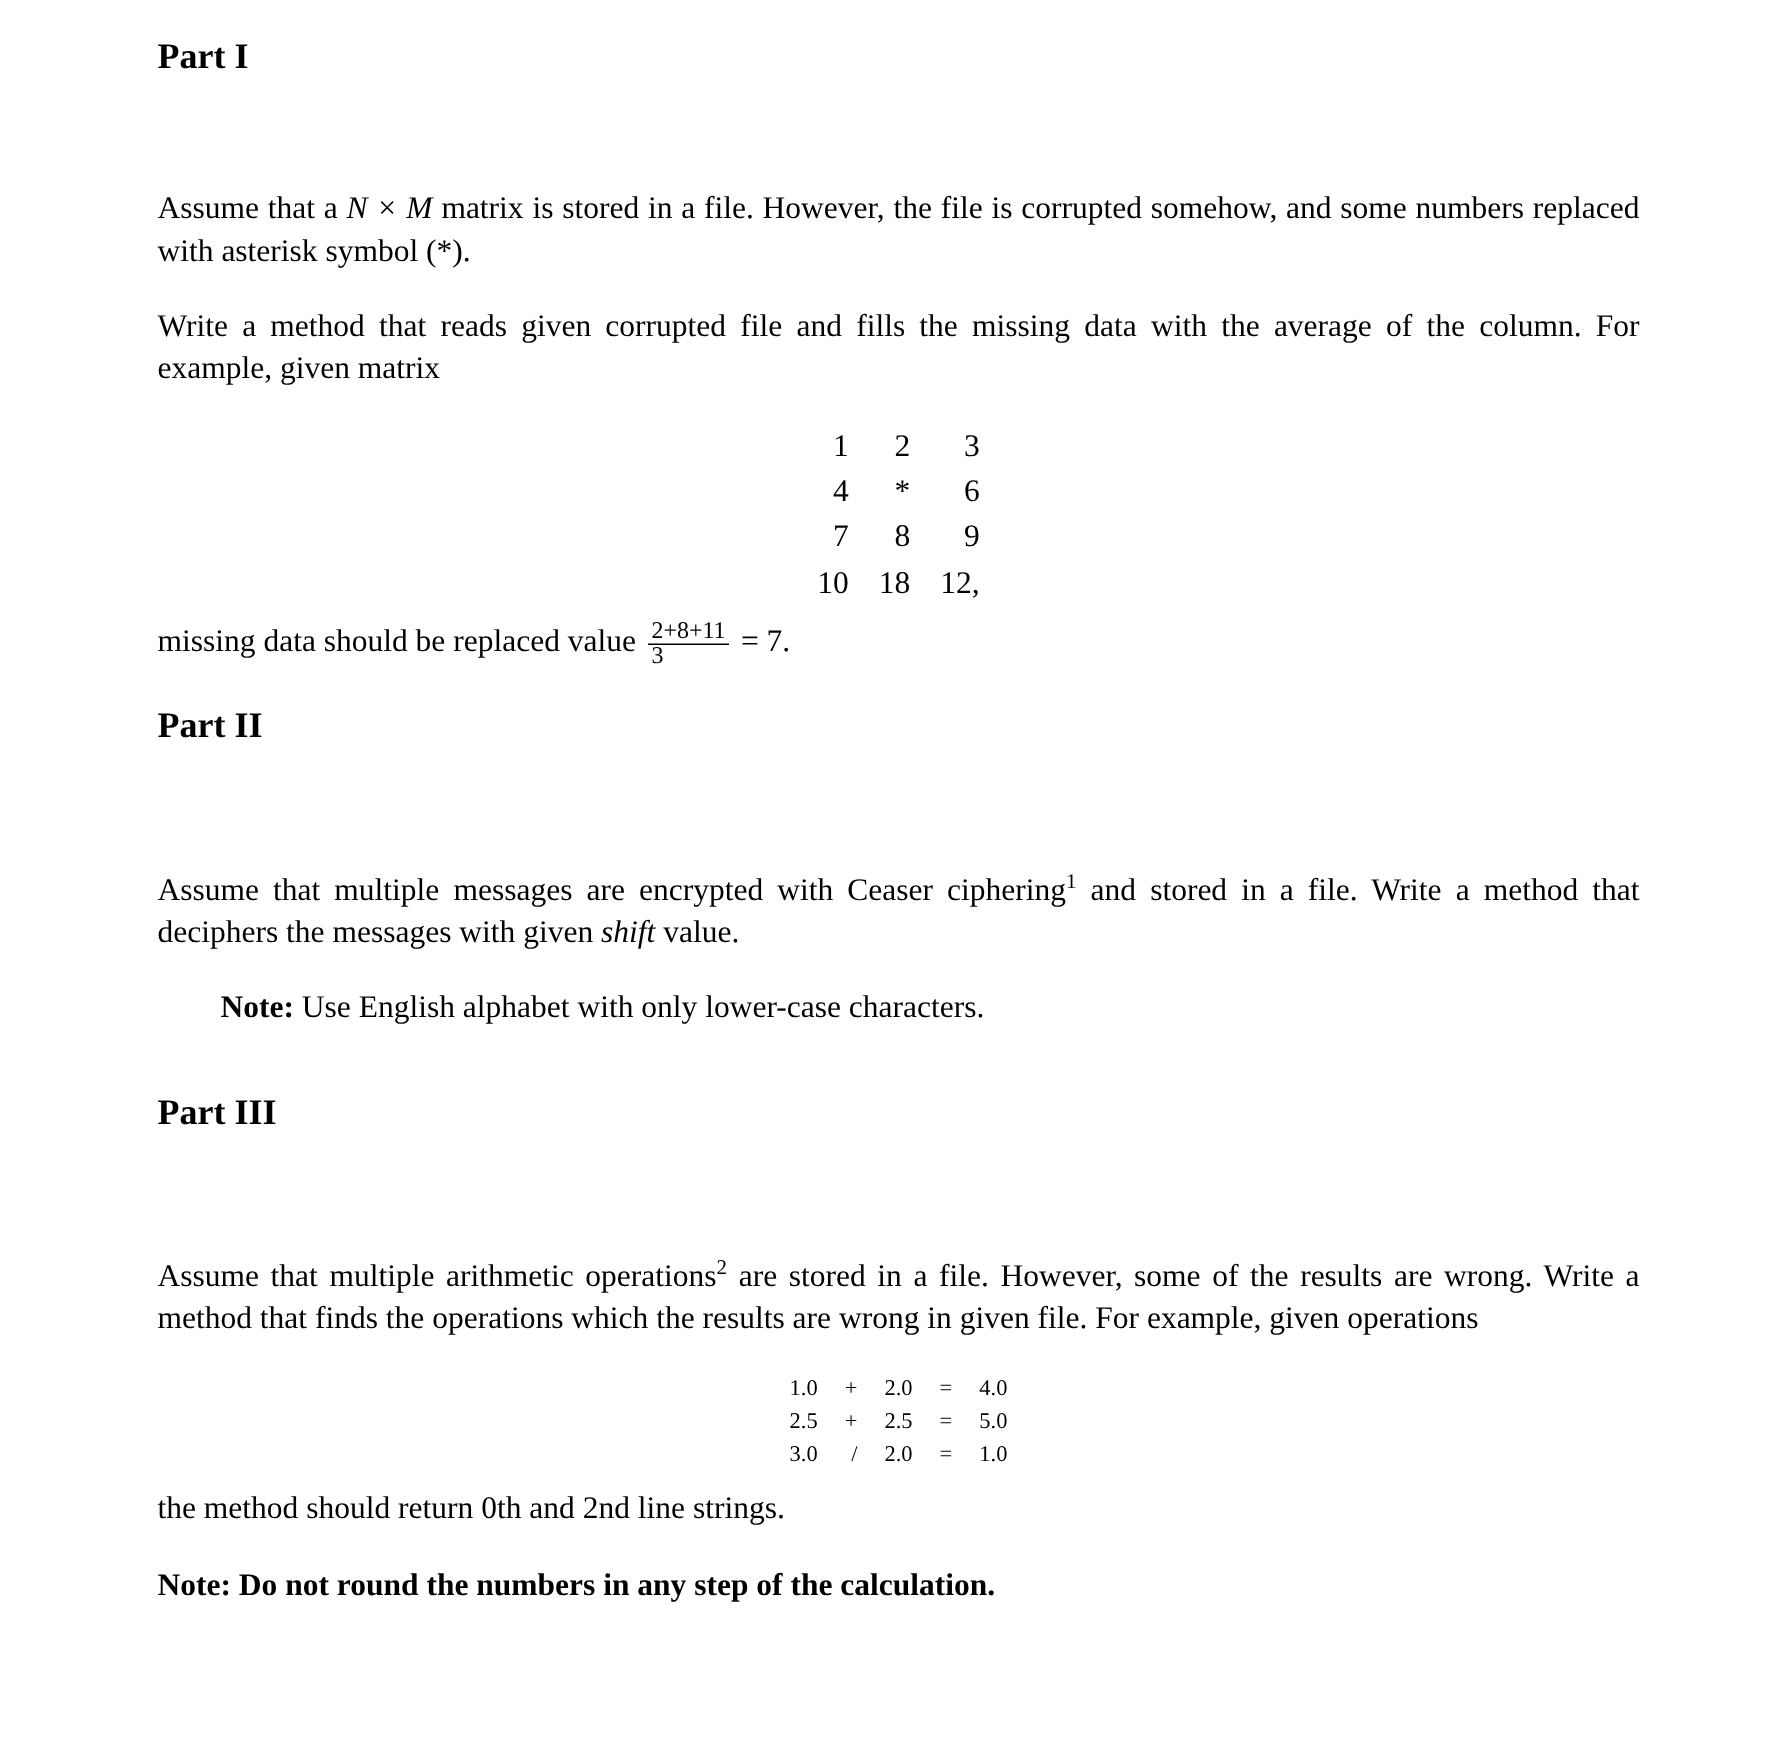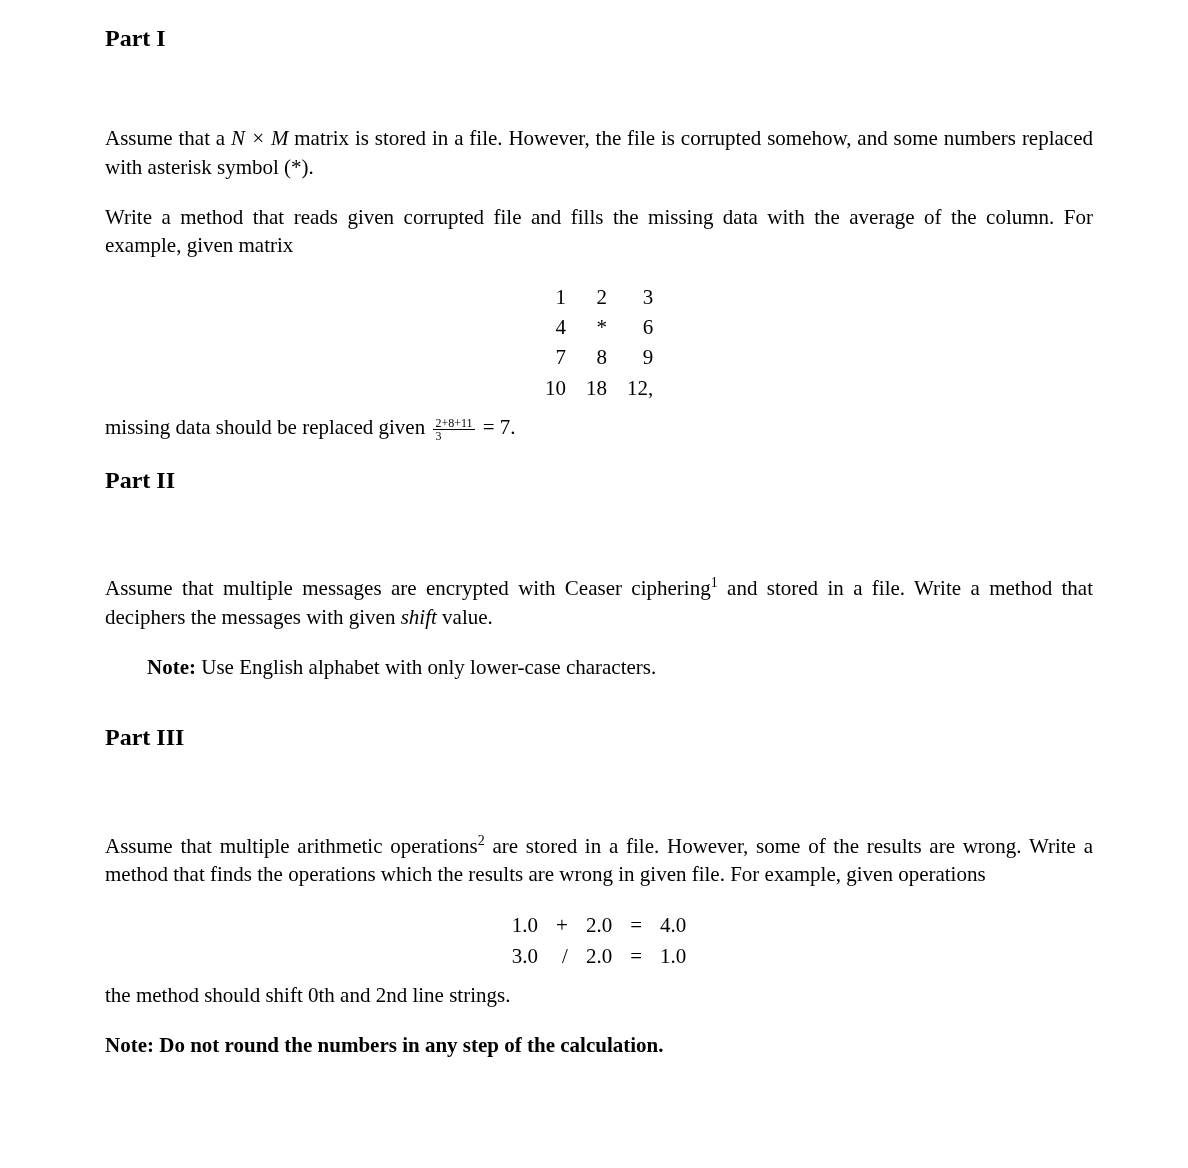--- a/index.html
+++ b/index.html
@@ -32,21 +32,21 @@
       border-collapse: collapse;
     }
     .matrix td {
       text-align: right;
       padding: 1px 10px;
       font-size: 21px;
     }
     .frac {
       display: inline-block;
       vertical-align: middle;
-      font-size: 12px;
+      font-size: 16px;
       line-height: 1.0;
       margin: 0 3px;
     }
     .frac .num {
       display: block;
       border-bottom: 1px solid #000;
       padding: 0 2px;
     }
     .frac .den {
       display: block;
@@ -76,21 +76,21 @@
       display: flex;
       justify-content: center;
       margin: 4px 0 10px 0;
     }
     .ops table {
       border-collapse: collapse;
     }
     .ops td {
       padding: 1px 9px;
       text-align: right;
-      font-size: 21px;
+      font-size: 15px;
     }
     .math { font-style: italic; }
   </style>
 </head>
 <body>
 
 <div class="part-heading">Part I</div>
 
 <p class="para">
   <span>Assume that a </span><span class="math">N × M</span><span> matrix is stored in a file. However, the file is corrupted somehow, and some numbers replaced with asterisk symbol (*).</span>
@@ -119,21 +119,21 @@
     <tr>
       <td>10</td>
       <td>18</td>
       <td>12,</td>
     </tr>
   </tbody>
     </table>
 </div>
 
 <p class="para">
-  <span>missing data should be replaced given </span><span class="frac"><span class="num">2+8+11</span><span class="den">3</span></span><span> = 7.</span>
+  <span>missing data should be replaced value </span><span class="frac"><span class="num">2+8+11</span><span class="den">3</span></span><span> = 7.</span>
 </p>
 
 <div class="part-heading part2-heading">Part II</div>
 
 <p class="para">
   <span>Assume that multiple messages are encrypted with Ceaser ciphering</span><span class="sup">1</span><span> and stored in a file. Write a method that deciphers the messages with given </span><span class="italic">shift</span><span> value.</span>
 </p>
 
 <div class="note-block">
   <span class="note-label">Note:</span><span> Use English alphabet with only lower-case characters.</span>
@@ -149,25 +149,32 @@
   <table>
     <tbody>
         <tr>
       <td>1.0</td>
       <td>+</td>
       <td>2.0</td>
       <td>=</td>
       <td>4.0</td>
     </tr>
     <tr>
+      <td>2.5</td>
+      <td>+</td>
+      <td>2.5</td>
+      <td>=</td>
+      <td>5.0</td>
+    </tr>
+    <tr>
       <td>3.0</td>
       <td>/</td>
       <td>2.0</td>
       <td>=</td>
       <td>1.0</td>
     </tr>
   </tbody>
     </table>
 </div>
 
-<p class="para">the method should shift 0th and 2nd line strings.</p>
+<p class="para">the method should return 0th and 2nd line strings.</p>
 
 <p class="note-block-bold">Note: Do not round the numbers in any step of the calculation.</p>
 
 </body></html>

